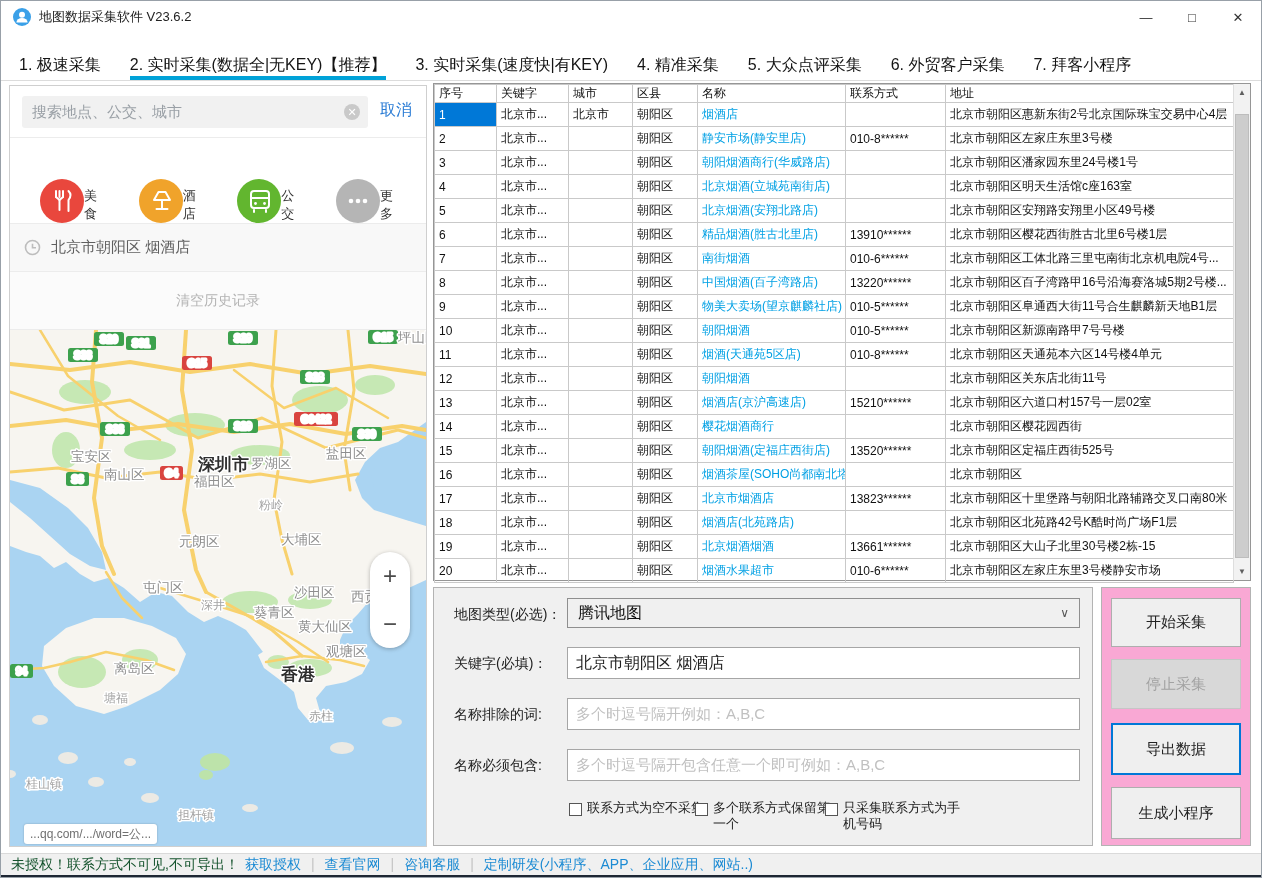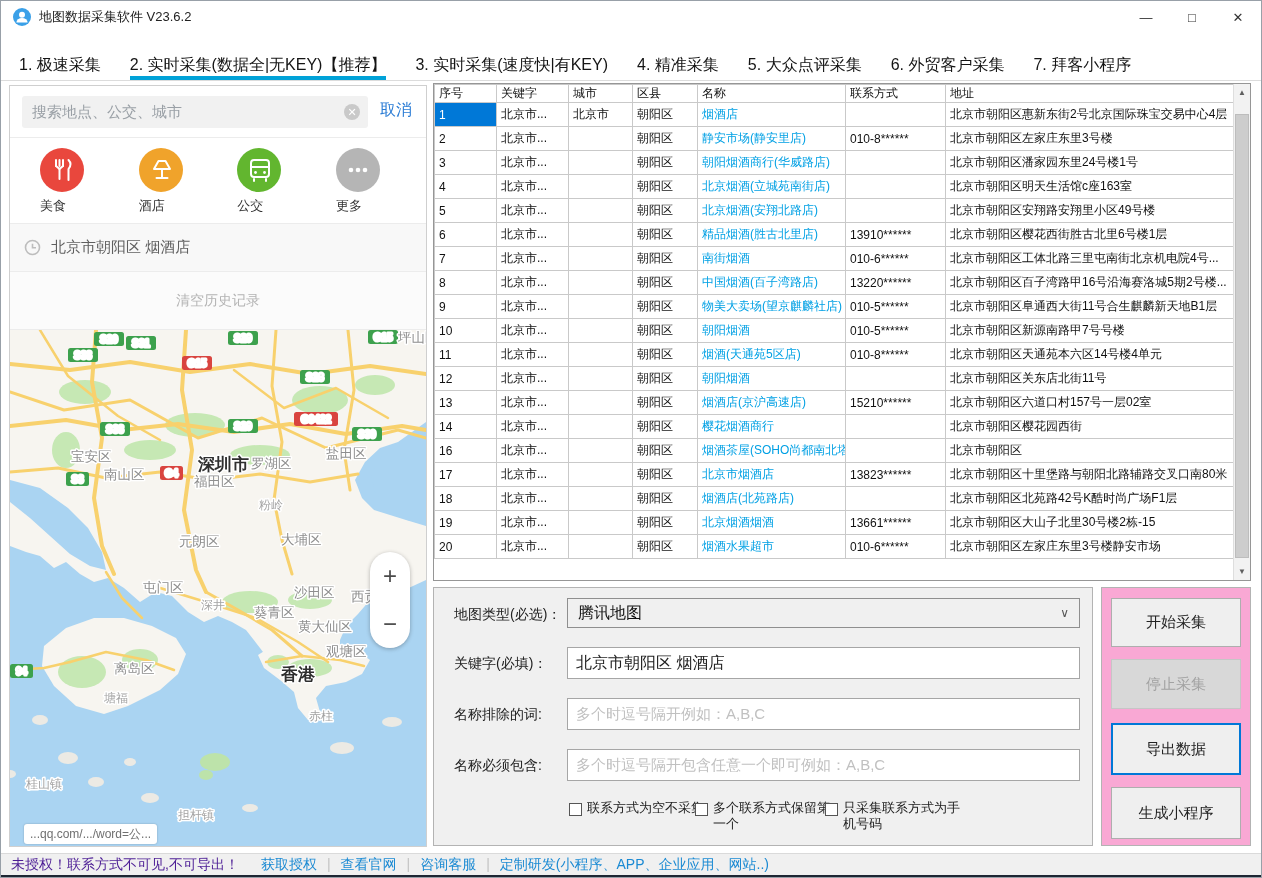--- a/index.html
+++ b/index.html
@@ -30,21 +30,21 @@
   .search-row { position:relative; height:52px; border-bottom:1px solid #ececec; }
   .search-input { position:absolute; left:12px; top:10px; width:346px; height:32px; background:#f1f1f1;
                   border-radius:3px; display:flex; align-items:center; padding:0 30px 0 10px; }
   .search-input .ph { font-size:15px; color:#9aa0a6; white-space:nowrap; overflow:hidden; }
   .search-clear { position:absolute; right:8px; top:8px; width:16px; height:16px; border-radius:50%;
                   background:#c9c9c9; color:#fff; font-size:11px; line-height:16px; text-align:center; }
   .search-cancel { position:absolute; right:14px; top:14px; font-size:16px; color:#2a7cd5; }
 
   .cats { height:86px; display:flex; justify-content:space-between; padding:10px 30px 0 30px;
           border-bottom:1px solid #ececec; }
-  .cat { width:60px; display:flex; flex-direction:column; align-items:flex-start; }
+  .cat { width:60px; display:flex; align-items:flex-end; }
   .cat .bubble { width:44px; height:44px; border-radius:50%; display:flex; align-items:center; justify-content:center; }
   .cat .lbl { margin-top:5px; font-size:13px; color:#333; }
 
   .history-row { height:48px; background:#f8f8f8; border-bottom:1px solid #ececec;
                  display:flex; align-items:center; padding-left:14px; }
   .history-row .txt { margin-left:10px; font-size:15px; color:#5f5f5f; }
   .clear-history { height:58px; background:#fbfbfb; display:flex; align-items:center; justify-content:center;
                    font-size:14px; color:#b4b4b4; border-bottom:1px solid #ececec; }
 
   .map { position:relative; width:416px; height:516px; overflow:hidden; background:#aad4f2; }
@@ -97,21 +97,21 @@
                    background:#f9a8d4; border:1px solid #b3b3b3; }
   .action { position:absolute; left:9px; width:130px; background:#efefef; border:1px solid #aeaeae;
             font-size:15px; color:#222; display:flex; align-items:center; justify-content:center; }
   .action.disabled { background:#d8d8d8; color:#a2a2a2; border-color:#c6c6c6; }
   .action.focused { border:2px solid #0078d7; }
 
   
   .statusbar { position:absolute; left:0; top:852px; width:100%; height:22px; background:#f0f0f0;
                border-top:1px solid #dadada; display:flex; align-items:center; padding-left:10px;
                font-size:14px; }
-  .statusbar .warn { color:#4c1d95; margin-right:22px; }
+  .statusbar .warn { color:#14532d; margin-right:6px; }
   .statusbar .slink { color:#1b8ad3; }
   .statusbar .sep { color:#c3c3c3; margin:0 10px; }
   .bottom-strip { position:absolute; left:0; top:874px; width:100%; height:4px; background:#1d2633; }
 </style>
 </head>
 <body>
 
 <div class="window">
 
   <div class="titlebar">
@@ -518,20 +518,29 @@
           <tr>
             <td>14</td>
             <td>北京市...</td>
             <td></td>
             <td>朝阳区</td>
             <td class="name">樱花烟酒商行</td>
             <td></td>
             <td>北京市朝阳区樱花园西街</td>
           </tr>
           <tr>
+            <td>15</td>
+            <td>北京市...</td>
+            <td></td>
+            <td>朝阳区</td>
+            <td class="name">朝阳烟酒(定福庄西街店)</td>
+            <td>13520******</td>
+            <td>北京市朝阳区定福庄西街525号</td>
+          </tr>
+          <tr>
             <td>16</td>
             <td>北京市...</td>
             <td></td>
             <td>朝阳区</td>
             <td class="name">烟酒茶屋(SOHO尚都南北塔)</td>
             <td></td>
             <td>北京市朝阳区</td>
           </tr>
           <tr>
             <td>17</td>

